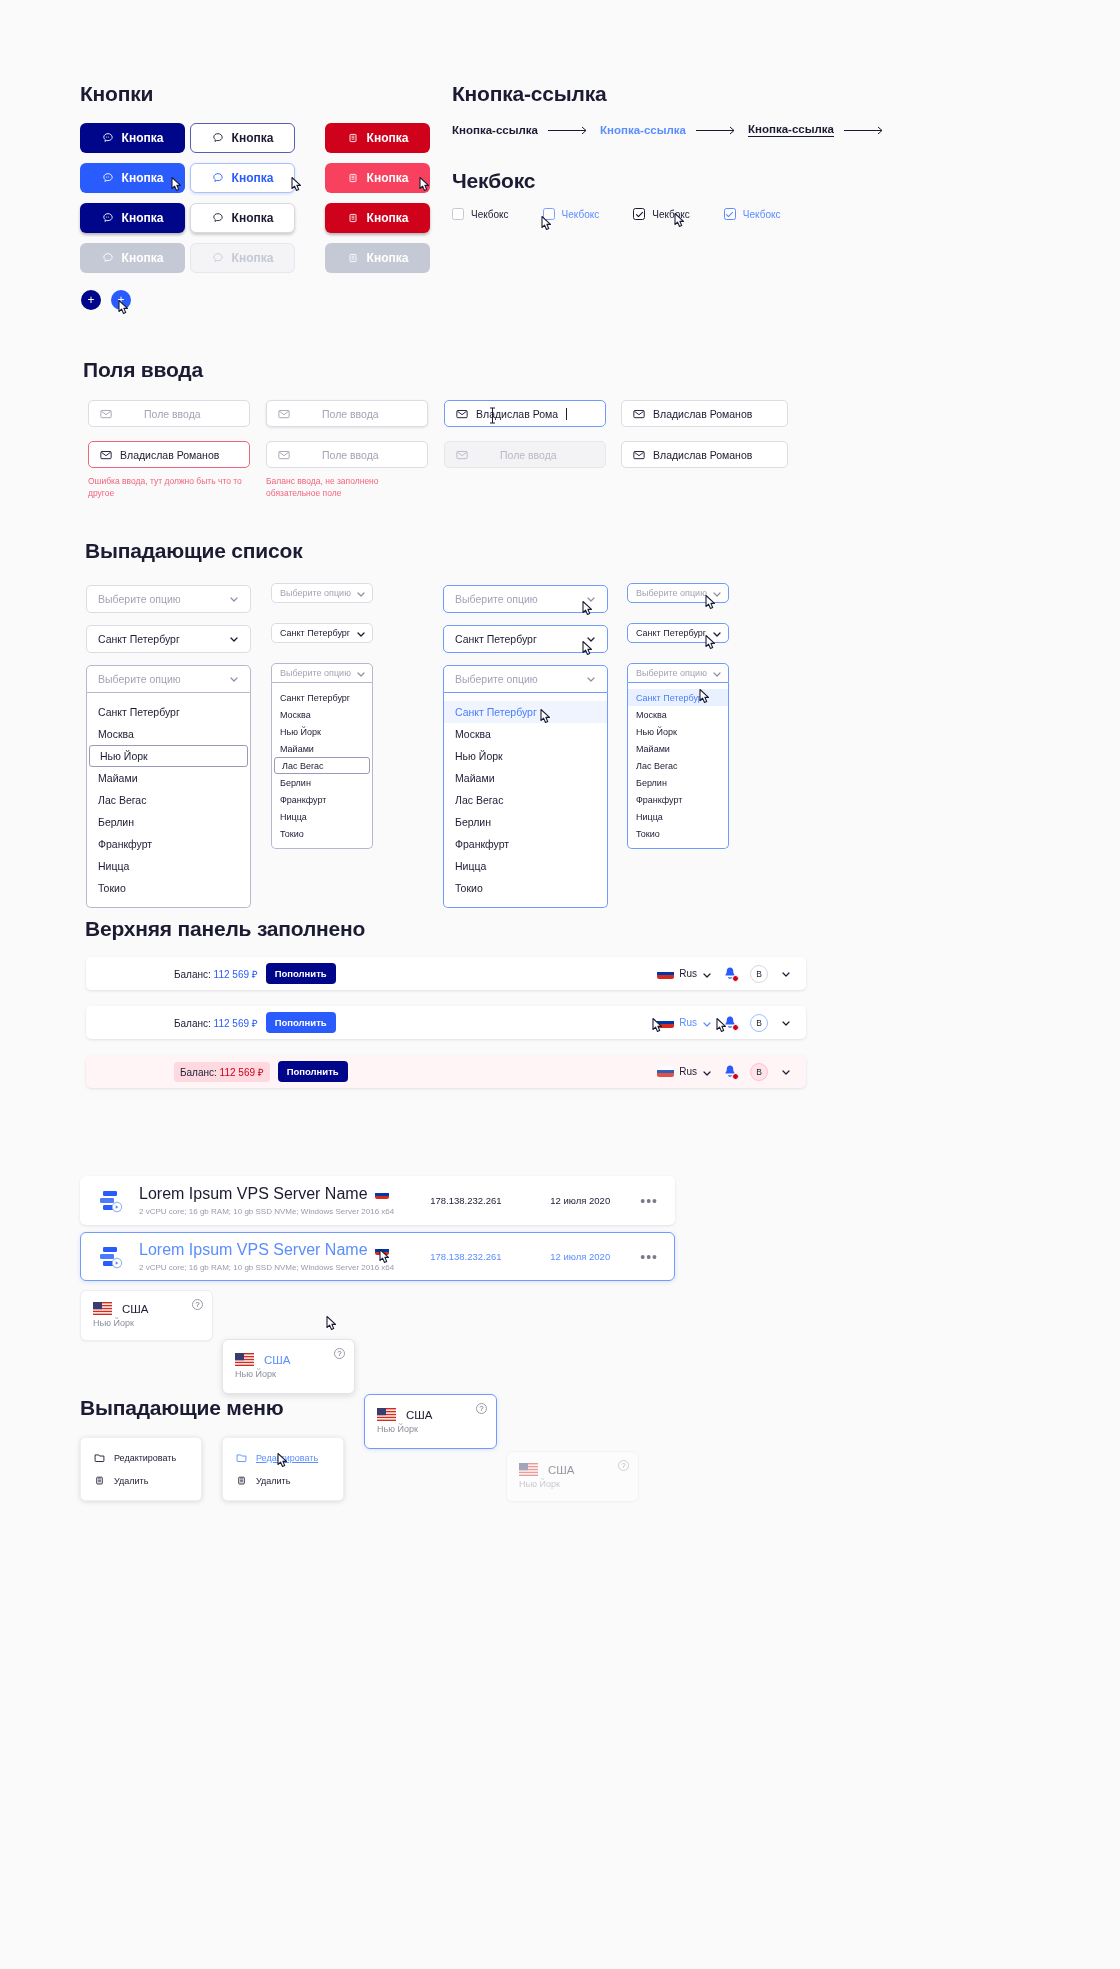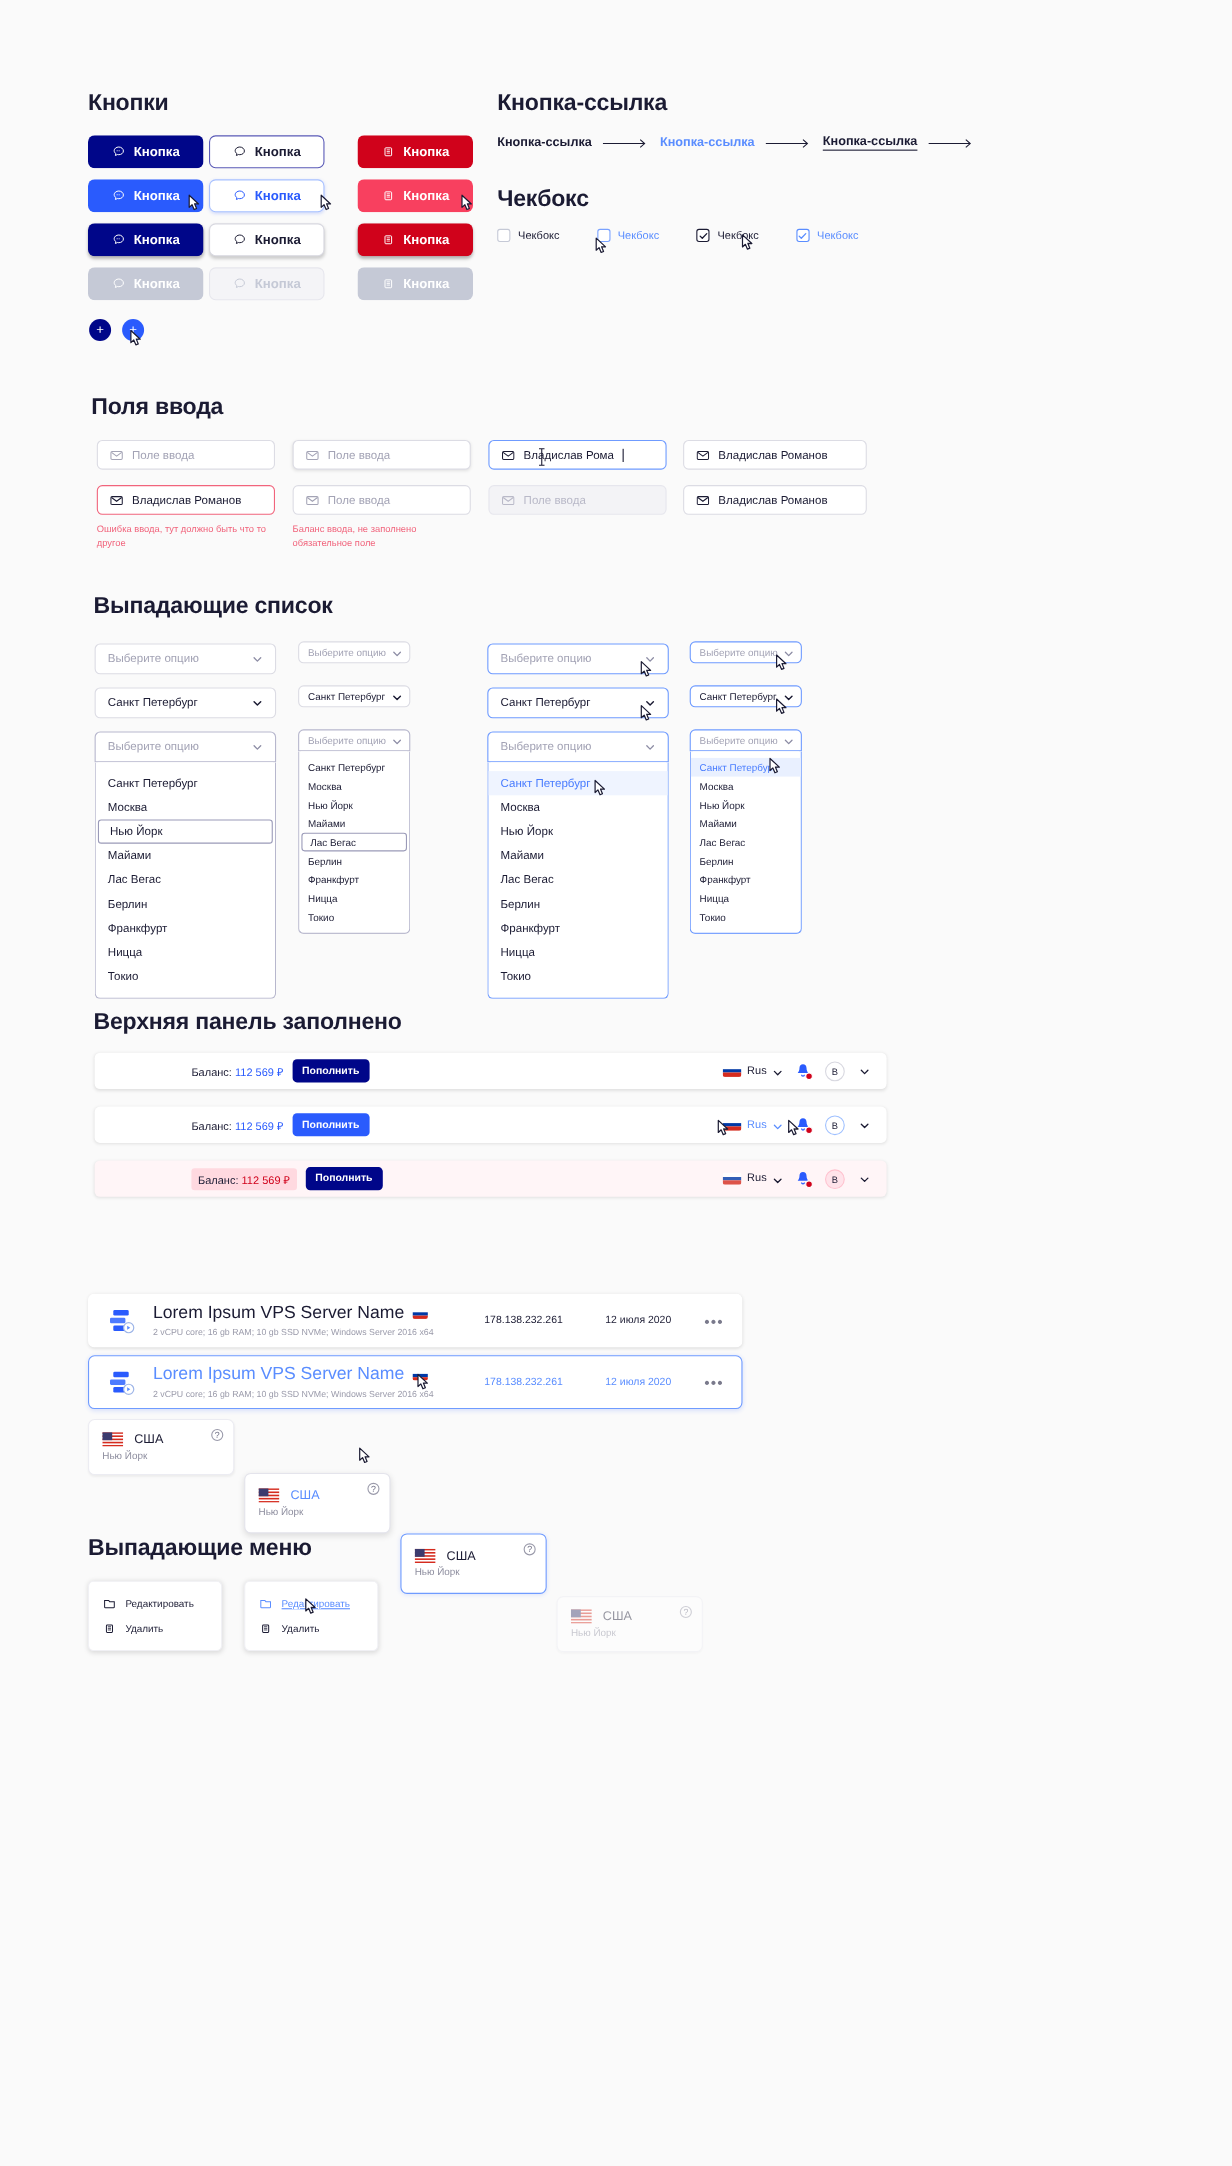--- a/index.html
+++ b/index.html
@@ -81,21 +81,21 @@
 
   
   .field {
     height: 27px; border-radius: 5px; background: #fff;
     border: 1px solid #dcdce4; display: flex; align-items: center;
     gap: 8px; padding: 0 11px; font-size: 10.5px; cursor: text;
   }
   .field .env { width: 12px; height: 10px; flex: none; }
   .field .env svg { display: block; width: 12px; height: 10px; }
   .field .txt { color: #1b1b33; }
-  .field .ph { color: #a3a3b5; }
+  .field .ph { color: #a3a3b5; margin-left: 24px; }
   .field.focus { border-color: #6f9bff; }
   .field.error { border-color: #f1647c; }
   .field.disabled { background: #f3f3f6; border-color: #e6e6ed; }
   .field.disabled .ph { color: #b9b9c8; }
   .caret { display:inline-block; width:1px; height:12px; background:#1b1b33; }
   .errmsg { font-size: 8.5px; color: #f1647c; line-height: 1.45; margin-top: 5px; }
 
   
   .sel {
     background: #fff; border: 1px solid #dcdce4; border-radius: 5px;
@@ -162,21 +162,21 @@
   .card {
     background: #fff; border-radius: 6px; border: 1px solid transparent;
     box-shadow: 0 1px 3px rgba(0,0,0,0.10); display: flex; align-items: center;
   }
   .card.active { border-color: #6f9bff; box-shadow: 0 1px 4px rgba(42,91,253,0.16); }
   .srv-name { font-size: 16px; color: #1b1b33; font-weight: 400; }
   .srv-name.blue { color: #5a8dff; }
   .srv-spec { font-size: 8px; color: #9a9aaa; margin-top: 4px; }
   .srv-ip { font-size: 9.5px; color: #1b1b33; }
   .srv-ip.blue { color: #5a8dff; }
-  .srv-date { font-size: 9.5px; color: #1b1b33; }
+  .srv-date { font-size: 9.5px; color: #1b1b33; margin-left: 10px; }
   .srv-date.blue { color: #5a8dff; }
   .dots { font-size: 14px; color: #7a7a8c; letter-spacing: 1px; cursor: pointer; line-height: 1; }
 
   .ccard {
     background: #fff; border-radius: 6px; border: 1px solid #ececf2;
     position: relative; box-shadow: 0 1px 2px rgba(0,0,0,0.05);
   }
   .ccard.hover { box-shadow: 0 2px 6px rgba(0,0,0,0.12); border-color: #e4e4ec; }
   .ccard.active { border-color: #6f9bff; box-shadow: 0 1px 4px rgba(42,91,253,0.14); }
   .ccard.disabled { opacity: 0.45; }

